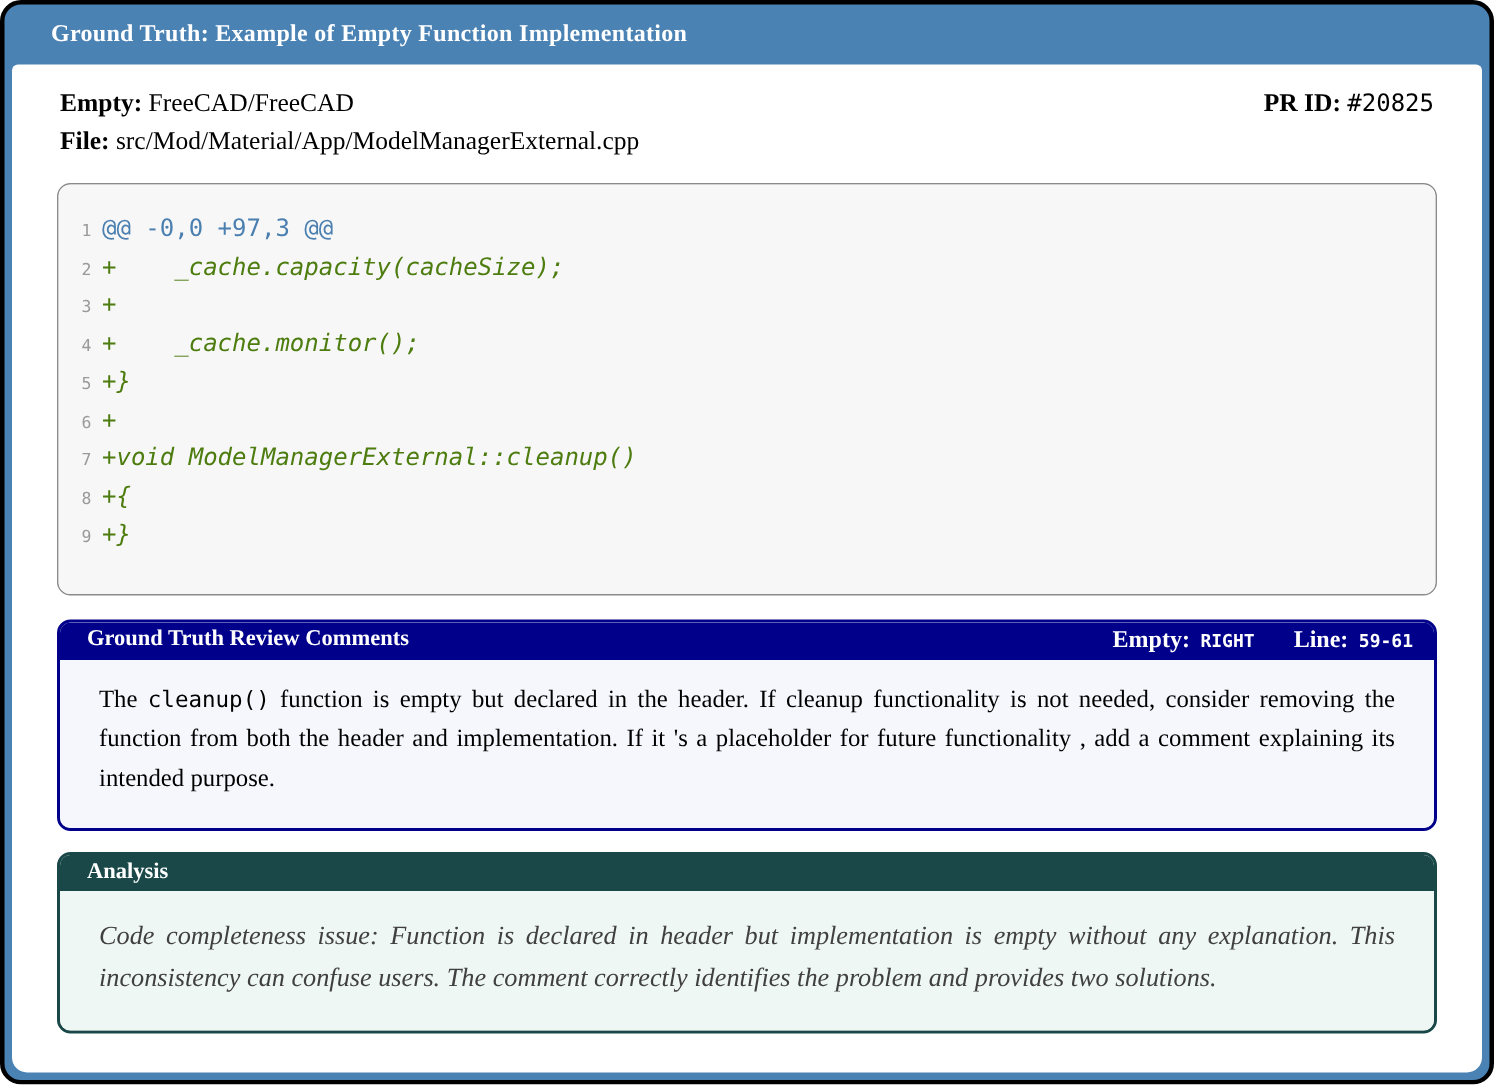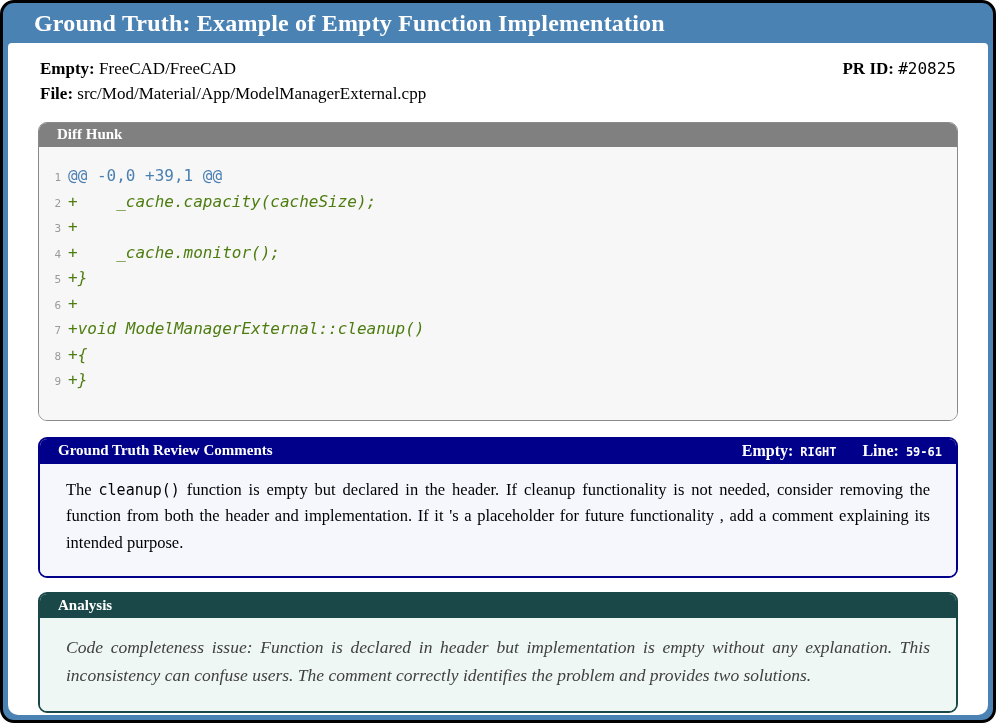--- a/index.html
+++ b/index.html
@@ -18,21 +18,21 @@
     overflow: hidden;
   }
   .titlebar {
     height: 40px;
     display: flex; align-items: center;
     padding-left: 26px;
     flex: 0 0 auto;
   }
   .titlebar h1 {
     color: #ffffff;
-    font-size: 24px;
+    font-size: 16px;
     font-weight: bold;
     letter-spacing: 0.2px;
   }
   .content {
     background: #ffffff;
     border-radius: 4px 4px 10px 10px;
     flex: 1 1 auto;
     display: flex; flex-direction: column;
     overflow: hidden;
   }
@@ -133,25 +133,22 @@
       <div class="meta-row">
         <span><b>Empty:</b> <span>FreeCAD/FreeCAD</span></span>
         <span><b>PR ID:</b> <span class="pr-value">#20825</span></span>
       </div>
       <div class="meta-row">
         <span><b>File:</b> <span>src/Mod/Material/App/ModelManagerExternal.cpp</span></span>
       </div>
     </div>
 
     <div class="panel diff-panel">
-      <div class="panel-header">
-        <span>Diff Hunk</span>
-      </div>
       <div class="diff-body" id="diff-body">
-          <div class="code-line hunk"><span class="ln">1</span><span class="code">@@ -0,0 +39,1 @@</span></div>
+          <div class="code-line hunk"><span class="ln">1</span><span class="code">@@ -0,0 +97,3 @@</span></div>
           <div class="code-line add"><span class="ln">2</span><span class="code">+    _cache.capacity(cacheSize);</span></div>
           <div class="code-line add"><span class="ln">3</span><span class="code">+</span></div>
           <div class="code-line add"><span class="ln">4</span><span class="code">+    _cache.monitor();</span></div>
           <div class="code-line add"><span class="ln">5</span><span class="code">+}</span></div>
           <div class="code-line add"><span class="ln">6</span><span class="code">+</span></div>
           <div class="code-line add"><span class="ln">7</span><span class="code">+void ModelManagerExternal::cleanup()</span></div>
           <div class="code-line add"><span class="ln">8</span><span class="code">+{</span></div>
           <div class="code-line add"><span class="ln">9</span><span class="code">+}</span></div>
         </div>
     </div>

